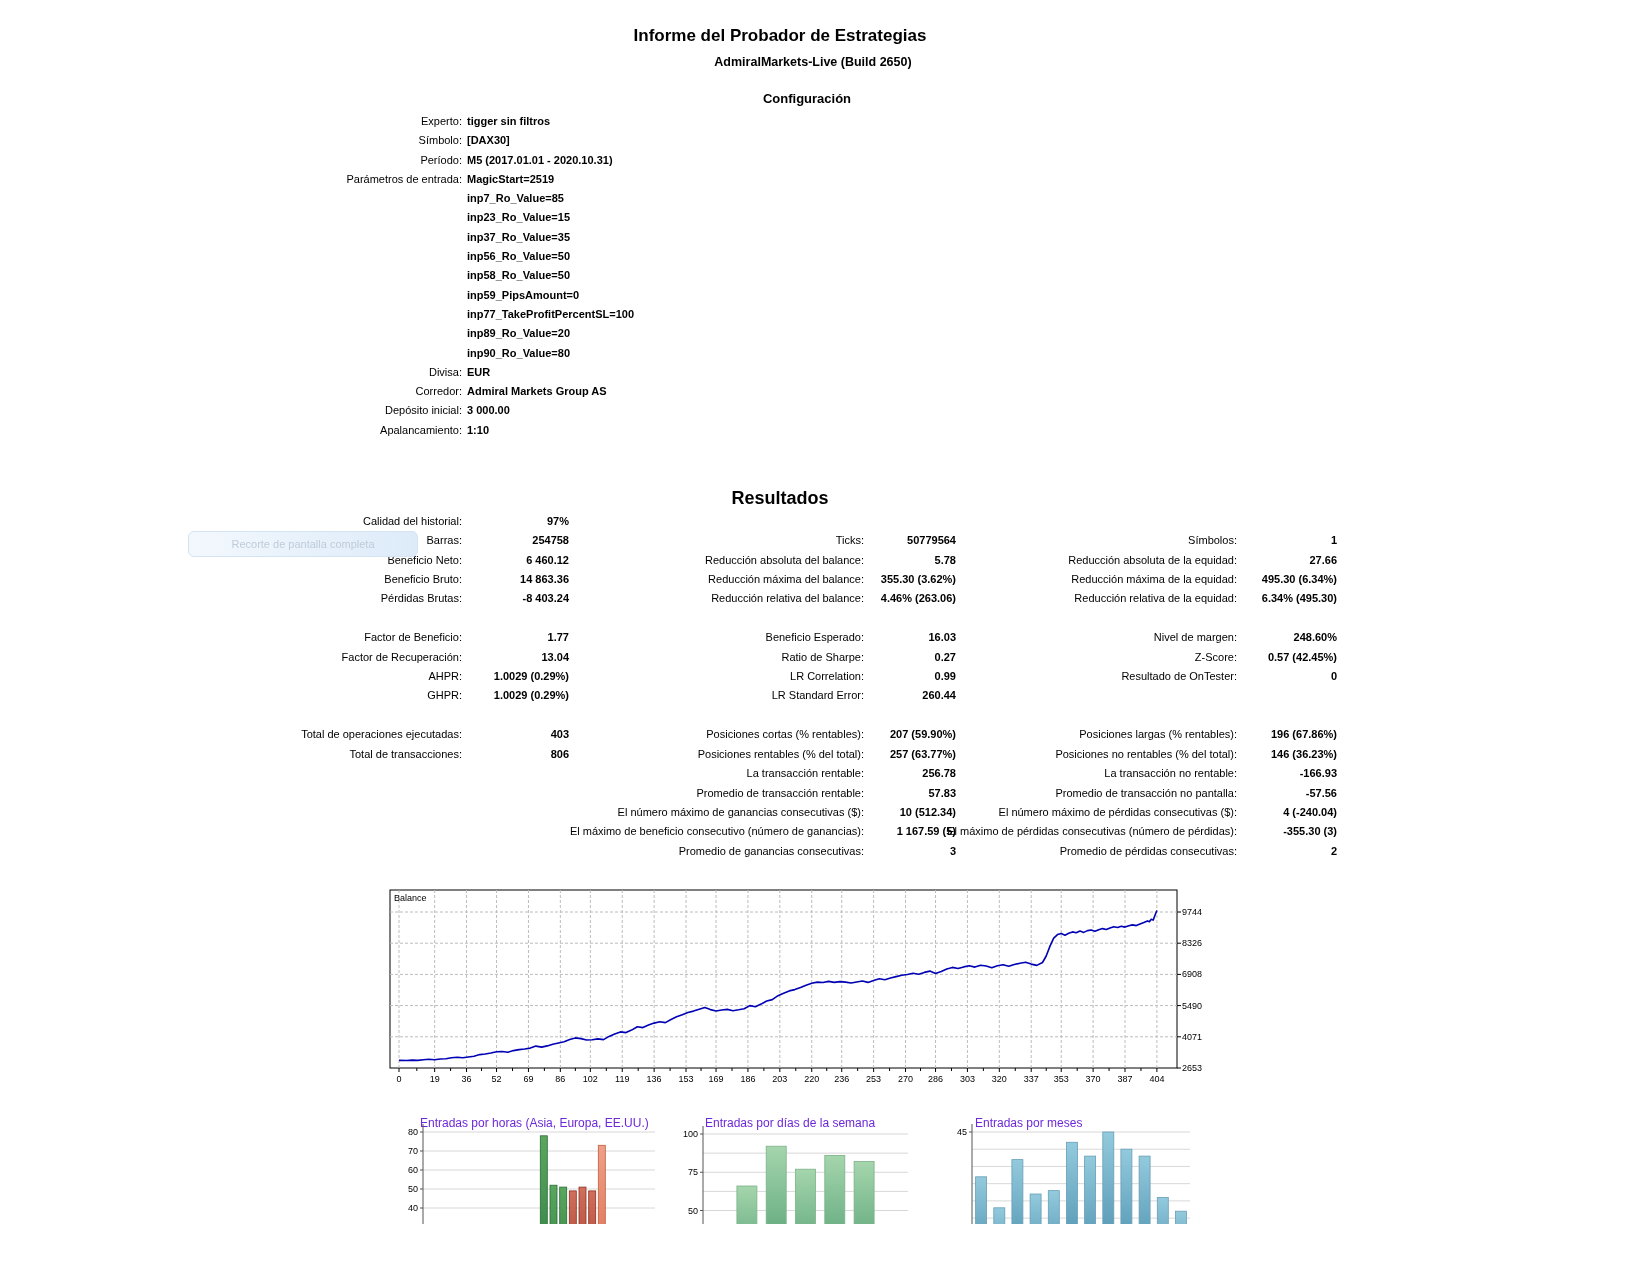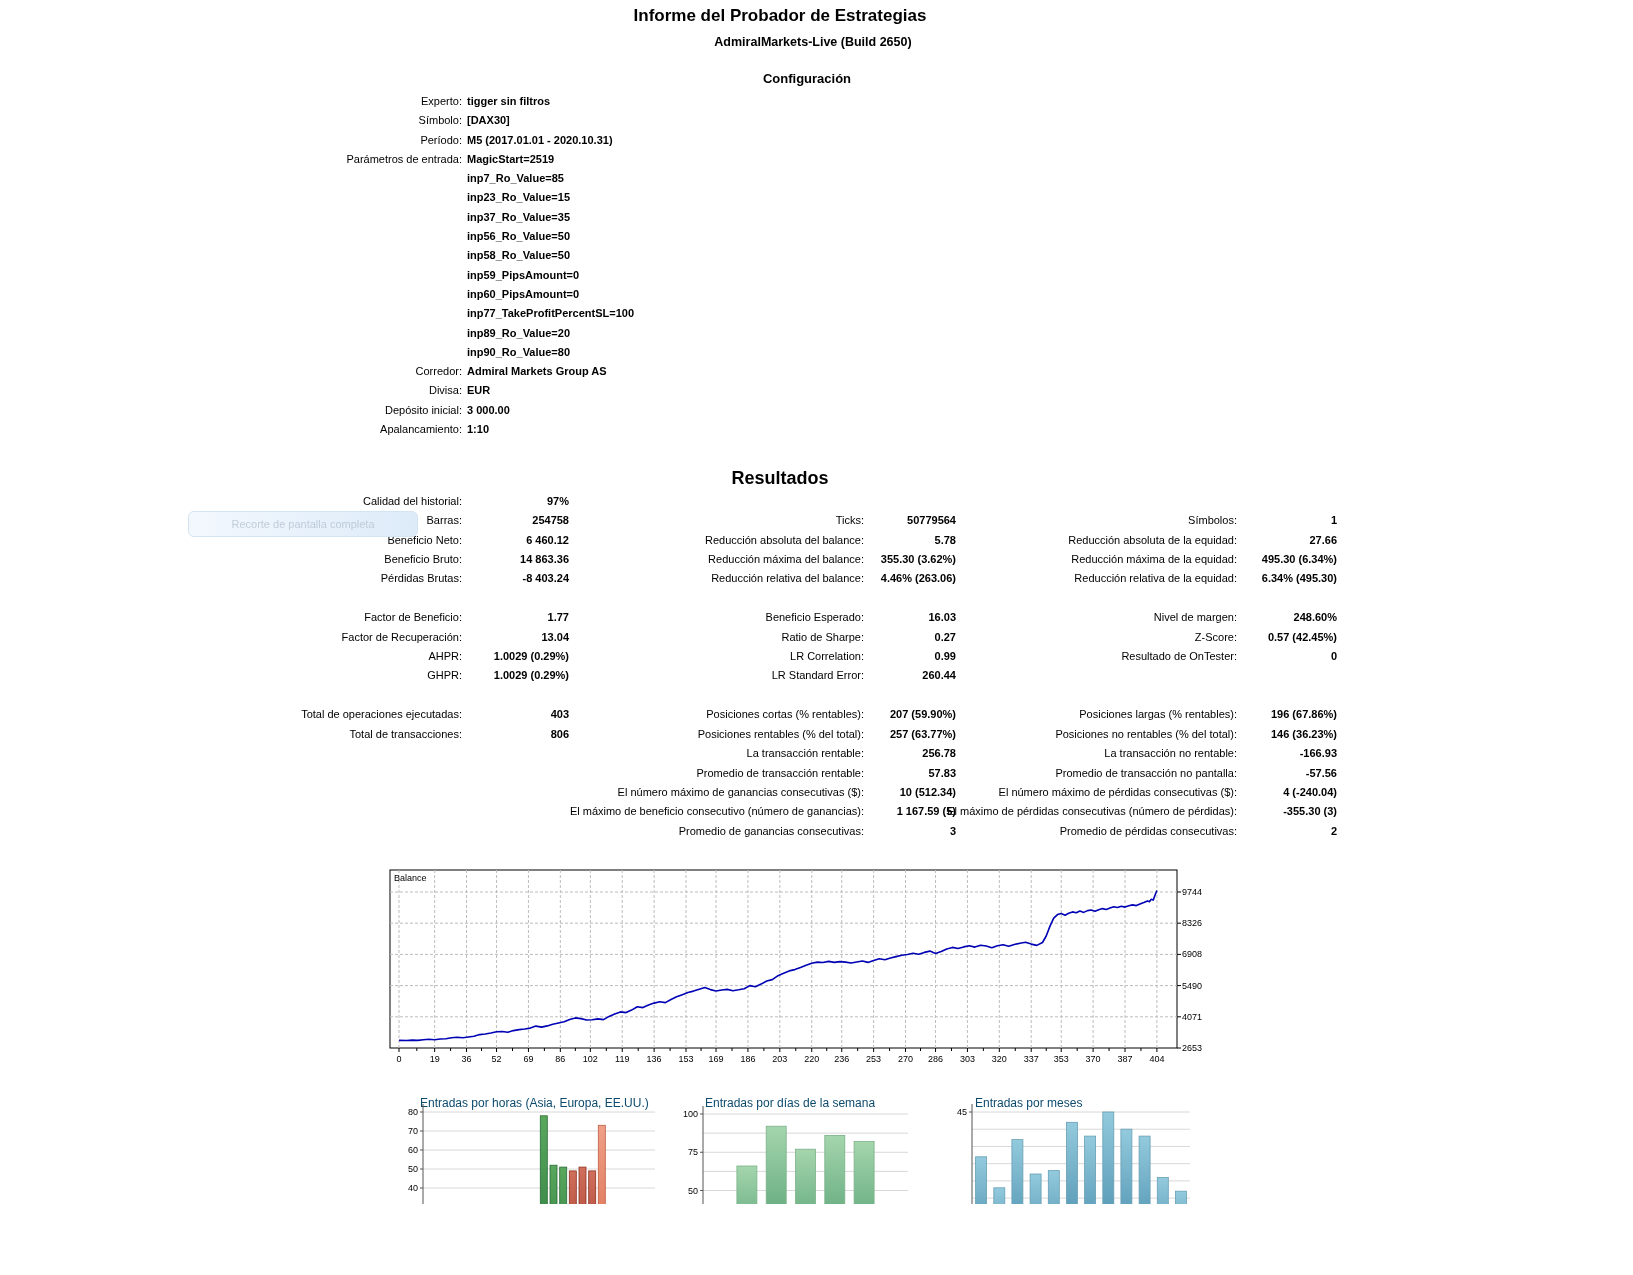--- a/index.html
+++ b/index.html
@@ -1,17 +1,17 @@
 <!DOCTYPE html>
 <html><head>
 <meta charset="utf-8">
 <style>
   html,body{margin:0;padding:0;background:#fff;}
   #page{position:relative;width:1633px;height:1204px;background:#ffffff;overflow:hidden;
-        font-family:"Liberation Sans",sans-serif;color:#000;}
+        font-family:"Liberation Sans",sans-serif;color:#000;margin-top:20px;}
   .centered{position:absolute;left:0;width:1560px;text-align:center;}
   #report-title{top:6px;font-size:17px;font-weight:bold;}
   #report-subtitle{top:35px;font-size:12.5px;font-weight:bold;padding-left:33px;}
   #config-heading{top:71px;font-size:13px;font-weight:bold;padding-left:27px;}
   #results-heading{top:468px;font-size:18px;font-weight:bold;}
 
   #config-rows{position:absolute;top:92px;left:0;width:1633px;font-size:11px;}
   .cfg-row{position:relative;height:19.3px;line-height:19.3px;}
   .cfg-l{position:absolute;right:1171px;white-space:nowrap;}
   .cfg-v{position:absolute;left:467px;font-weight:bold;white-space:nowrap;}
@@ -28,21 +28,21 @@
     background:linear-gradient(90deg,#f3f8fd,#ddebf9);
     border:1px solid #d5e4f3;border-radius:6px;z-index:5;
     display:flex;align-items:center;justify-content:center;
     font-size:11px;color:#bfccd9;}
 
   .chart-svg{position:absolute;}
   #balance-svg{left:388px;top:866px;}
   #hours-svg{left:390px;top:1090px;}
   #days-svg{left:650px;top:1090px;}
   #months-svg{left:940px;top:1090px;}
-  .bc-title{position:absolute;top:1096px;font-size:12px;color:#0c4a6e;white-space:nowrap;}
+  .bc-title{position:absolute;top:1096px;font-size:12px;color:#6d28d9;white-space:nowrap;}
   #hours-title{left:420px;} #days-title{left:705px;} #months-title{left:975px;}
 </style>
 </head>
 <body>
 
 <div id="page">
   <div id="report-title" class="centered">Informe del Probador de Estrategias</div>
   <div id="report-subtitle" class="centered">AdmiralMarkets-Live (Build 2650)</div>
 
   <div id="config-heading" class="centered">Configuración</div>
@@ -82,41 +82,37 @@
       <div class="cfg-row">
         <span class="cfg-l"></span>
         <span class="cfg-v">inp58_Ro_Value=50</span>
       </div>
       <div class="cfg-row">
         <span class="cfg-l"></span>
         <span class="cfg-v">inp59_PipsAmount=0</span>
       </div>
       <div class="cfg-row">
         <span class="cfg-l"></span>
-        <span class="cfg-v">inp60_PipsAmount=0</span>
-      </div>
-      <div class="cfg-row">
-        <span class="cfg-l"></span>
         <span class="cfg-v">inp77_TakeProfitPercentSL=100</span>
       </div>
       <div class="cfg-row">
         <span class="cfg-l"></span>
         <span class="cfg-v">inp89_Ro_Value=20</span>
       </div>
       <div class="cfg-row">
         <span class="cfg-l"></span>
         <span class="cfg-v">inp90_Ro_Value=80</span>
+      </div>
+      <div class="cfg-row">
+        <span class="cfg-l">Divisa:</span>
+        <span class="cfg-v">EUR</span>
       </div>
       <div class="cfg-row">
         <span class="cfg-l">Corredor:</span>
         <span class="cfg-v">Admiral Markets Group AS</span>
-      </div>
-      <div class="cfg-row">
-        <span class="cfg-l">Divisa:</span>
-        <span class="cfg-v">EUR</span>
       </div>
       <div class="cfg-row">
         <span class="cfg-l">Depósito inicial:</span>
         <span class="cfg-v">3 000.00</span>
       </div>
       <div class="cfg-row">
         <span class="cfg-l">Apalancamiento:</span>
         <span class="cfg-v">1:10</span>
       </div>
     </div>

